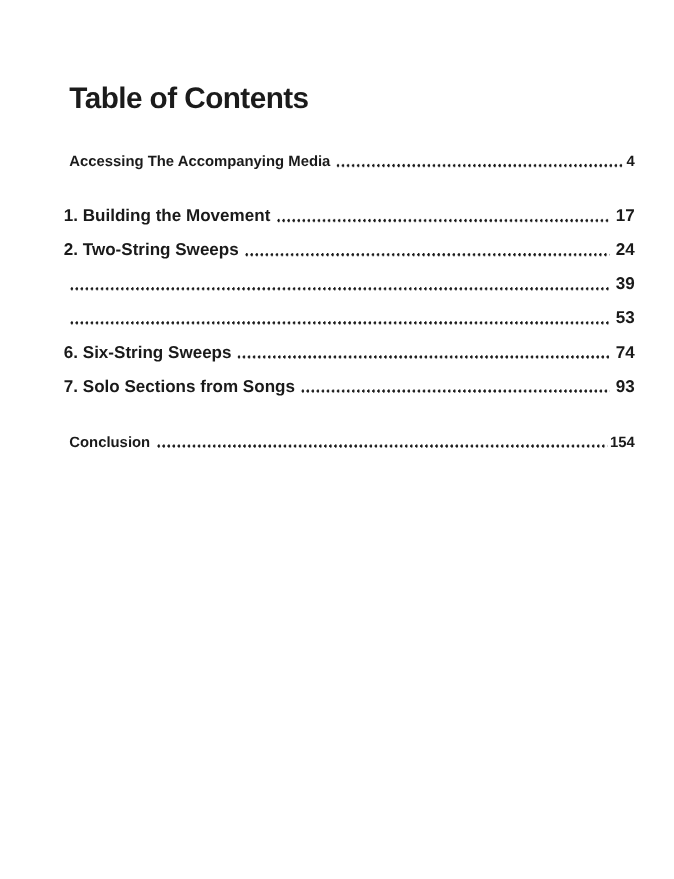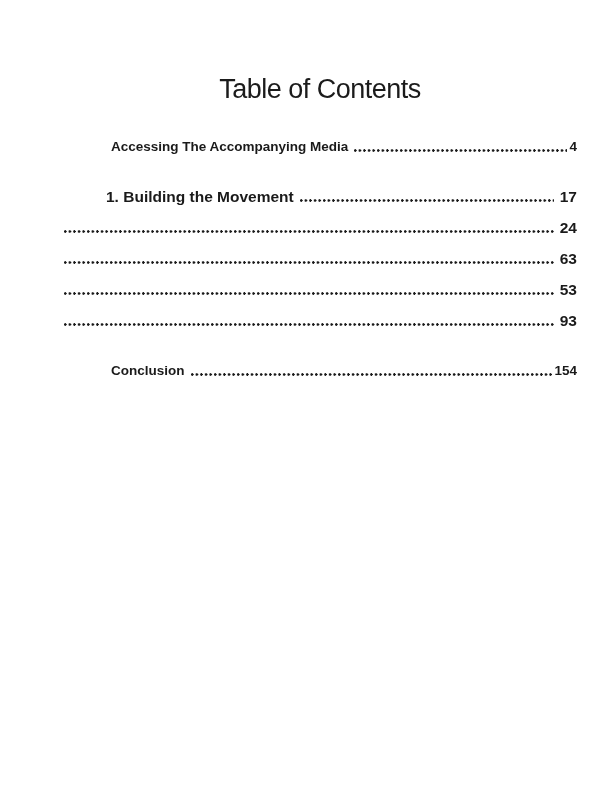--- a/index.html
+++ b/index.html
@@ -14,22 +14,21 @@
     background: #ffffff;
     box-sizing: border-box;
     padding: 72px 36px 0 63px;
     font-family: "Liberation Sans", sans-serif;
     color: #1a1a1a;
     overflow: hidden;
   }
   .doc-title {
     font-size: 27px;
     line-height: 34px;
-    font-weight: 400;
-    text-align: center;
+    font-weight: 700;
     letter-spacing: -0.5px;
     margin: 0 0 20px 0;
     color: #1b1b1b;
   }
   .toc-section {
     margin-top: 20px;
   }
   .toc-row {
     display: flex;
     align-items: flex-end;
@@ -42,21 +41,20 @@
   .toc-chapters {
     margin-left: -5px;
   }
   .toc-chapters .toc-row {
     height: 31px;
     font-size: 15.5px;
     line-height: 19px;
   }
   .toc-label {
     white-space: nowrap;
-    margin-left: 48px;
   }
   .leader {
     flex: 1 1 auto;
     height: 3px;
     margin: 0 2px 3px 6px;
     background-image: radial-gradient(circle at 1.3px 1.5px, #1a1a1a 1.15px, rgba(0,0,0,0) 1.45px);
     background-size: 4.6px 3px;
     background-repeat: repeat-x;
     background-position: left bottom;
   }
@@ -84,32 +82,39 @@
     </div>
   </div>
 
   <div class="toc-section toc-chapters">
     <div class="toc-row">
       <span class="toc-label">1. Building the Movement</span>
       <span class="leader"></span>
       <span class="pagenum">17</span>
     </div>
     <div class="toc-row">
+      <span class="toc-label">2. Two-String Sweeps</span>
       <span class="leader"></span>
       <span class="pagenum">24</span>
     </div>
     <div class="toc-row">
       <span class="leader"></span>
-      <span class="pagenum">63</span>
+      <span class="pagenum">39</span>
     </div>
     <div class="toc-row">
       <span class="leader"></span>
       <span class="pagenum">53</span>
     </div>
     <div class="toc-row">
+      <span class="toc-label">6. Six-String Sweeps</span>
+      <span class="leader"></span>
+      <span class="pagenum">74</span>
+    </div>
+    <div class="toc-row">
+      <span class="toc-label">7. Solo Sections from Songs</span>
       <span class="leader"></span>
       <span class="pagenum">93</span>
     </div>
   </div>
 
   <div class="toc-section toc-back">
     <div class="toc-row">
       <span class="toc-label">Conclusion</span>
       <span class="leader"></span>
       <span class="pagenum">154</span>

